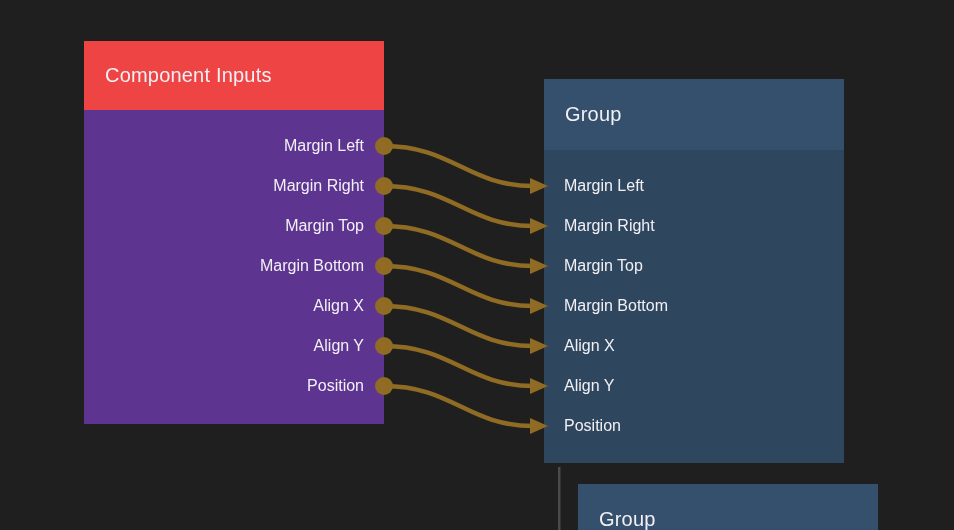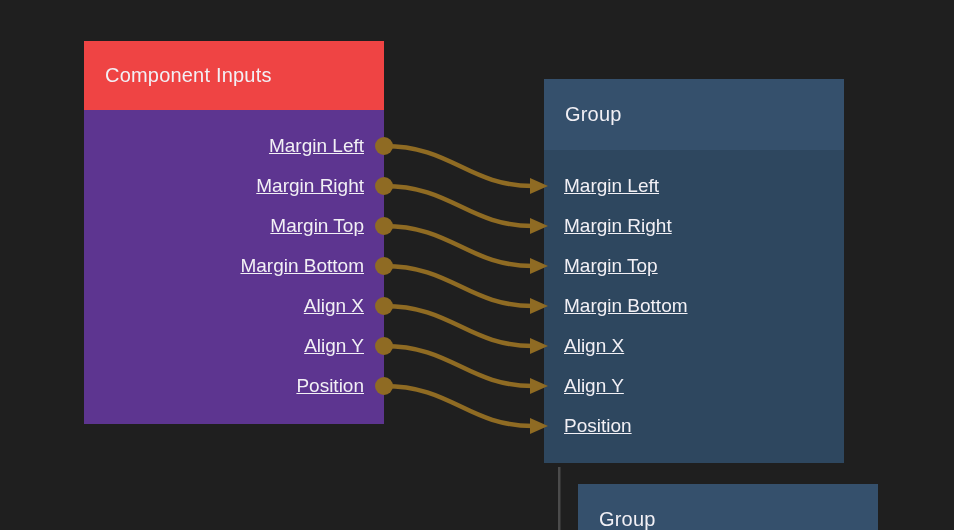--- a/index.html
+++ b/index.html
@@ -26,23 +26,22 @@
     padding-left: 21px;
     font-size: 20px;
     letter-spacing: 0.2px;
   }
   .node-body {
     padding-top: 16px;
   }
   .port-row {
     height: 40px;
     line-height: 40px;
-    font-size: 19px;
+    font-size: 16px;
     white-space: nowrap;
-    text-decoration: underline;
   }
   
   #node-component-inputs {
     left: 84px;
     top: 41px;
     width: 300px;
     height: 383px;
     background: #5d3590;
   }
   #node-component-inputs .node-header {

